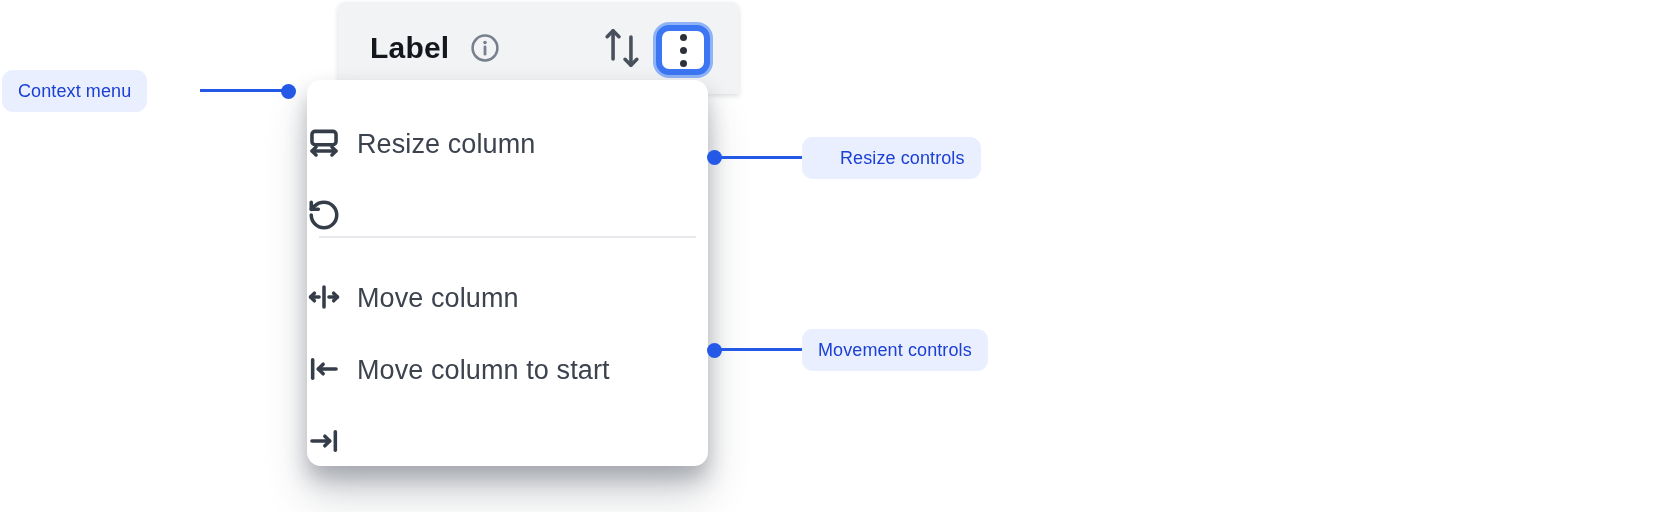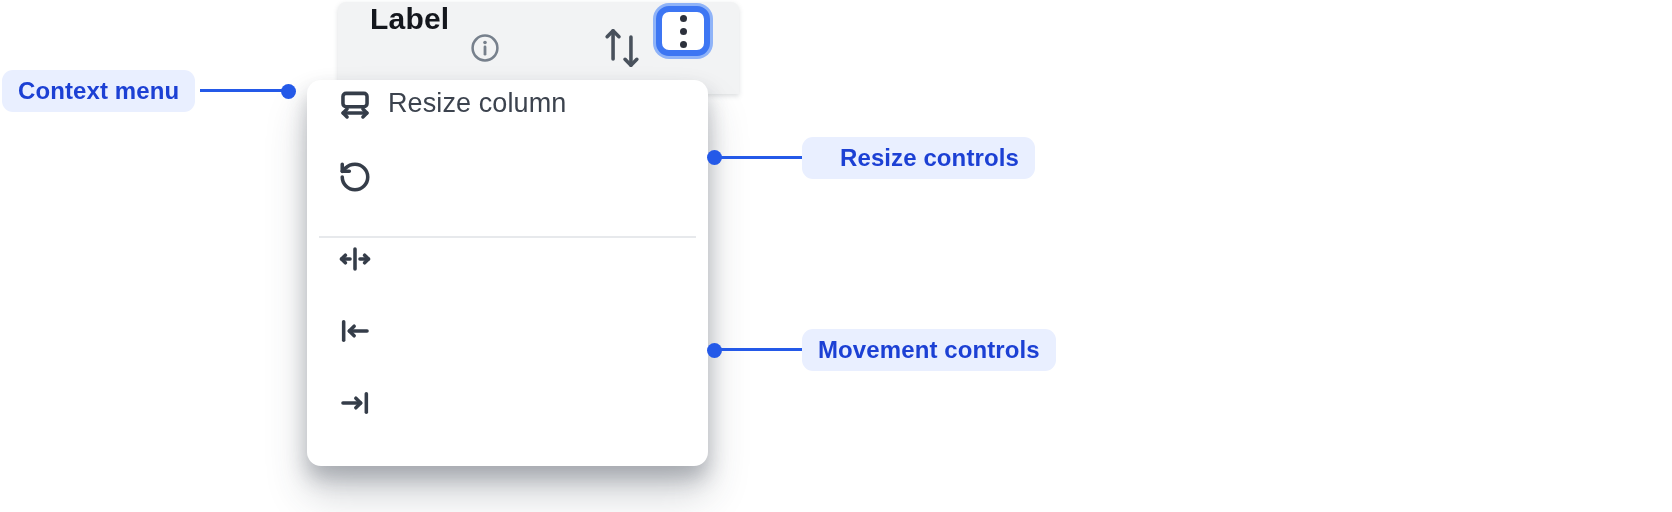--- a/index.html
+++ b/index.html
@@ -7,21 +7,21 @@
     width:1672px;height:512px;position:relative;background:#ffffff;
     font-family:"Liberation Sans", sans-serif;overflow:hidden;
     -webkit-font-smoothing:antialiased;
   }
 
   
   .col-header{
     position:absolute;left:338px;top:2px;width:401px;height:92px;
     background:#f2f3f4;border-radius:8px 8px 0 0;
     box-shadow:0 2px 5px rgba(60,70,85,.18);
-    display:flex;padding-left:32px;box-sizing:border-box;
+    display:flex;align-items:center;padding-left:32px;box-sizing:border-box;
     z-index:1;
   }
   .col-title{font-size:30px;font-weight:700;color:#14171d;letter-spacing:.2px;}
   .info-ic{margin-left:20px;display:flex;align-items:center;cursor:pointer;}
   .sort-btn{margin-left:auto;display:flex;align-items:center;cursor:pointer;}
   .kebab-btn{
     margin-left:16px;margin-right:29px;margin-top:4px;
     width:54px;height:50px;box-sizing:border-box;
     background:#ffffff;border:6px solid #3d76f3;border-radius:13px;
     box-shadow:0 0 0 3px #8fb3f8;
@@ -31,33 +31,33 @@
   .kebab-dot{width:7px;height:7px;border-radius:50%;background:#2c313c;}
 
   
   .menu{
     position:absolute;left:307px;top:80px;width:401px;height:386px;
     background:#ffffff;border-radius:14px;box-sizing:border-box;
     padding:8px 0;z-index:2;
     box-shadow:0 12px 20px rgba(45,55,70,.28),0 28px 42px rgba(45,55,70,.22);
   }
   .menu-item{
-    height:72px;display:flex;align-items:flex-start;padding-left:31px;
+    height:72px;display:flex;align-items:flex-end;
     box-sizing:border-box;cursor:pointer;
   }
   .menu-item .mi-icon{width:34px;height:34px;flex:0 0 34px;display:flex;align-items:center;justify-content:center;}
   .menu-item .mi-label{margin-left:16px;font-size:27px;color:#3c434e;letter-spacing:.1px;}
   .menu-divider{height:2px;background:#e7e9ec;margin:4px 12px;}
   .mi-svg{stroke:#353d49;fill:none;stroke-width:2.5;stroke-linecap:round;stroke-linejoin:round;}
 
   
   .pill{
     position:absolute;height:42px;line-height:42px;padding:0 16px;
     background:#e9efff;border-radius:11px;color:#1c40d4;
-    font-size:24px;font-weight:700;letter-spacing:.1px;white-space:nowrap;
+    font-size:18px;font-weight:400;letter-spacing:.1px;white-space:nowrap;
     z-index:3;
   }
   .conn-line{position:absolute;height:3px;background:#2459e8;z-index:3;}
   .conn-dot{position:absolute;width:15px;height:15px;border-radius:50%;background:#2459e8;z-index:4;}
 
   .pill-context{left:2px;top:70px;}
   .line-context{left:200px;top:89px;width:88px;}
   .dot-context{left:281px;top:84px;}
 
   .dot-resize{left:707px;top:150px;}
@@ -128,30 +128,32 @@
   <div class="menu-item">
     <span class="mi-icon">
       <svg class="mi-svg" width="34" height="34" viewBox="0 0 24 24">
         <path d="M12 5v14"></path>
         <path d="M8.5 12h-6"></path>
         <path d="M5.2 9.3 2.5 12l2.7 2.7"></path>
         <path d="M15.5 12h6"></path>
         <path d="M18.8 9.3 21.5 12l-2.7 2.7"></path>
       </svg>
     </span>
+    <span class="mi-label">Move column</span>
   </div>
 
   <div class="menu-item">
     <span class="mi-icon">
       <svg class="mi-svg" width="34" height="34" viewBox="0 0 24 24">
         <path d="M4 5.5v13"></path>
         <path d="M20.5 12H8"></path>
         <path d="M11.4 8.6 8 12l3.4 3.4"></path>
       </svg>
     </span>
+    <span class="mi-label">Move column to start</span>
   </div>
 
   <div class="menu-item">
     <span class="mi-icon">
       <svg class="mi-svg" width="34" height="34" viewBox="0 0 24 24">
         <path d="M20 5.5v13"></path>
         <path d="M3.5 12H16"></path>
         <path d="M12.6 8.6 16 12l-3.4 3.4"></path>
       </svg>
     </span>

